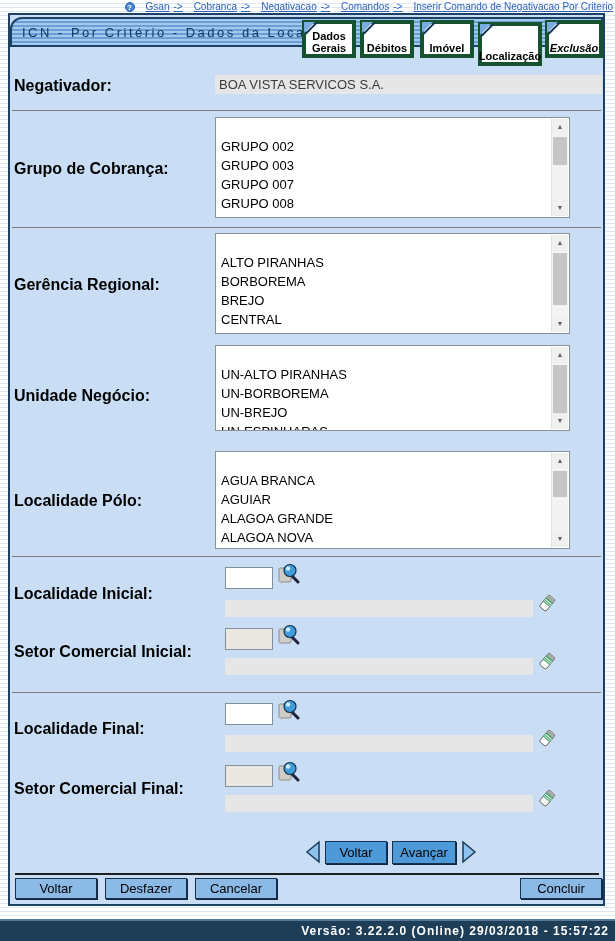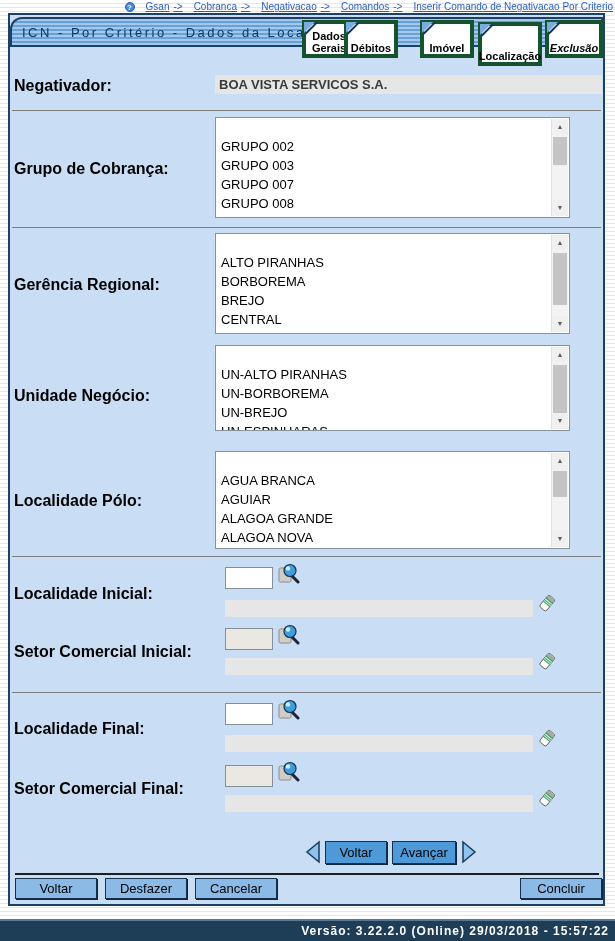--- a/index.html
+++ b/index.html
@@ -115,36 +115,36 @@
 
 <div class="main">
 
   <div class="titlebar">
     <span>ICN - Por Critério - Dados da Localid</span>
   </div>
 
   <div class="tab" style="left:292px; width:54px;">
     <span>Dados Gerais</span>
   </div>
-  <div class="tab" style="left:334px; width:54px;">
+  <div class="tab" style="left:350px; width:54px;">
     <span>Débitos</span>
   </div>
   <div class="tab" style="left:410px; width:54px;">
     <span>Imóvel</span>
   </div>
   <div class="tab active" style="left:468px; width:64px;">
     <span>Localização</span>
   </div>
   <div class="tab" style="left:535px; width:58px;font-style:italic;">
     <span>Exclusão</span>
   </div>
 
 
   <div class="lbl" style="top:62px;">Negativador:</div>
-  <div class="ro-field" style="left:205px; top:60px; width:387px; height:19px;font-weight:bold;">BOA VISTA SERVICOS S.A.</div>
+  <div class="ro-field" style="left:205px; top:60px; width:387px; height:19px;">BOA VISTA SERVICOS S.A.</div>
 
   <div class="sep" style="top:95px;"></div>
 
   <div class="lbl" style="top:145px;">Grupo de Cobrança:</div>
   <div class="listbox" style="top:102px; height:101px;">
     <div class="opt"></div>
     <div class="opt">GRUPO 002</div>
     <div class="opt">GRUPO 003</div>
     <div class="opt">GRUPO 007</div>
     <div class="opt">GRUPO 008</div>

